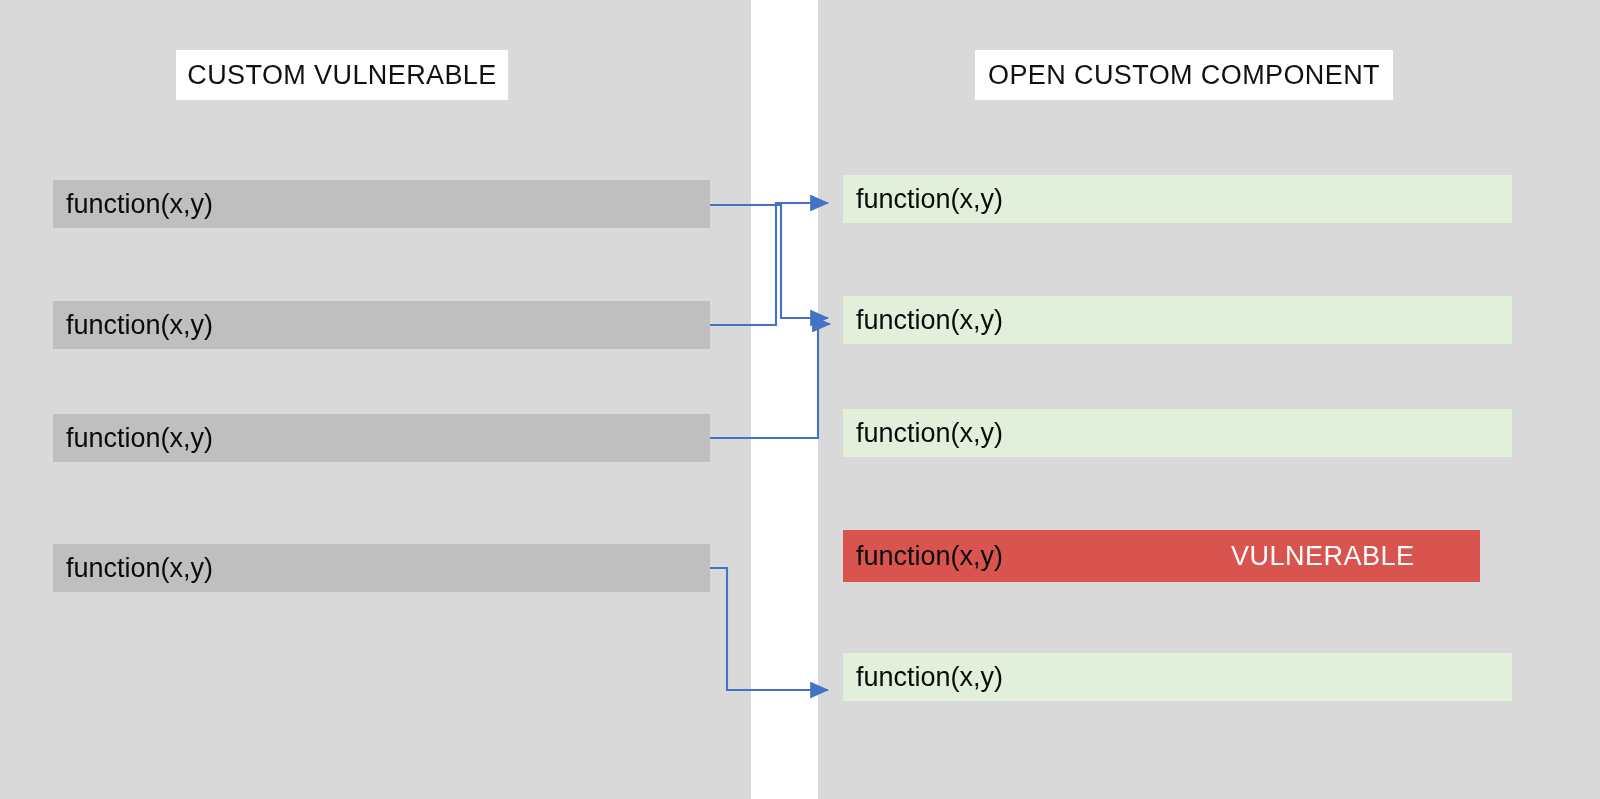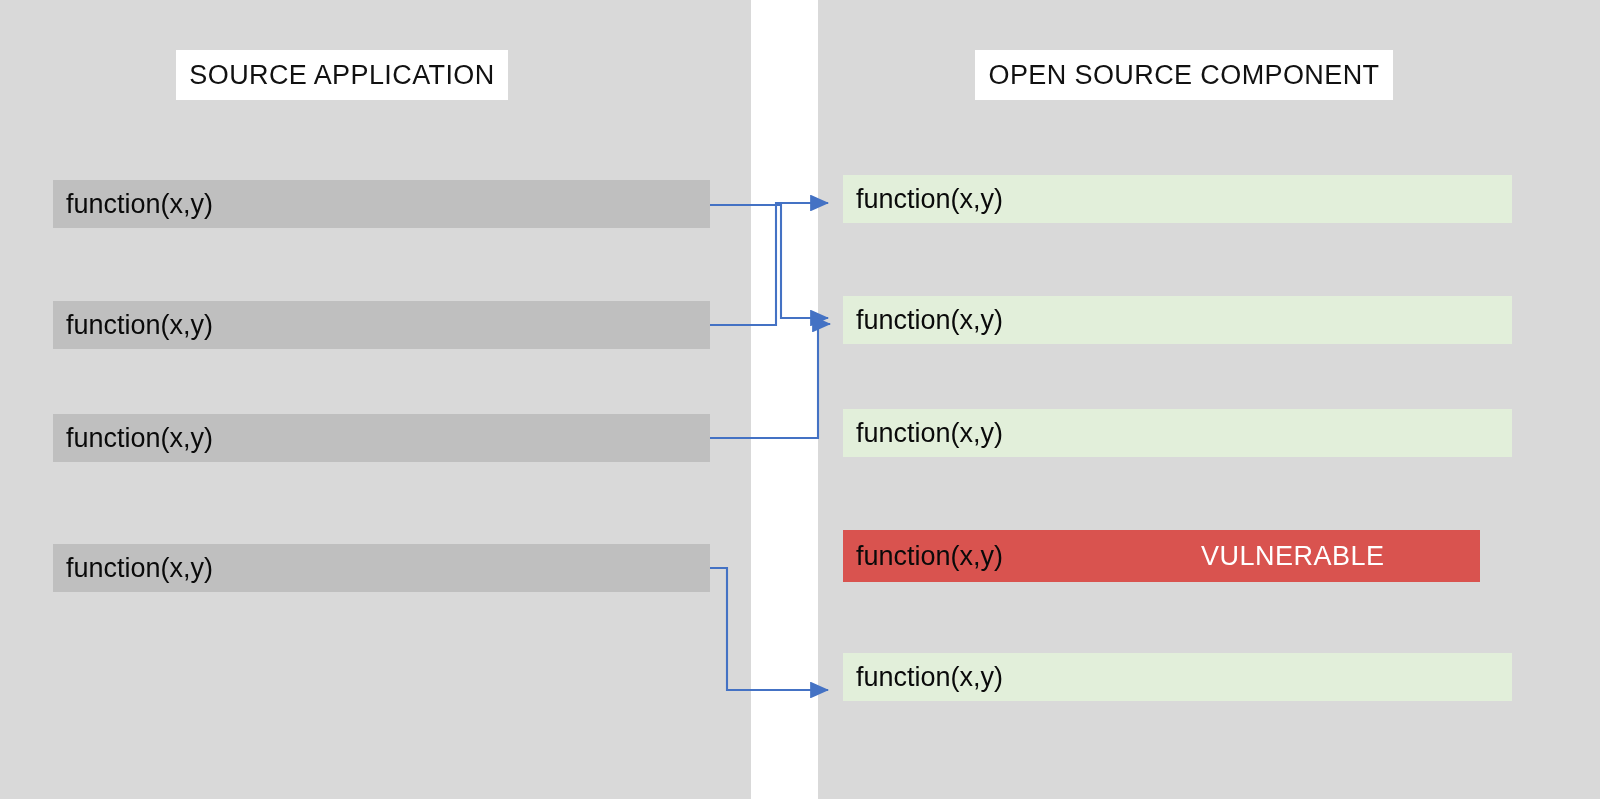--- a/index.html
+++ b/index.html
@@ -52,21 +52,21 @@
     left:843px;width:669px;height:48px;
     background:#e2efda;
   }
   .fn-box.vuln{
     left:843px;width:637px;height:52px;
     background:#d9534f;
     justify-content:flex-start;
   }
   .vuln-label{
     position:absolute;
-    left:358px;
+    left:388px;
     color:#ffffff;
     font-size:27px;
     letter-spacing:0.5px;
   }
 
   
   #left-fn-0{top:180px;}
   #left-fn-1{top:301px;}
   #left-fn-2{top:414px;}
   #left-fn-3{top:544px;}
@@ -101,23 +101,23 @@
 
     <path d="M710,205 L781,205 L781,318 L828,318" fill="none" stroke="#4472c4" stroke-width="2.1" marker-end="url(#arrowhead)"></path>
 
     <path d="M710,325 L776,325 L776,203 L828,203" fill="none" stroke="#4472c4" stroke-width="2.1" marker-end="url(#arrowhead)"></path>
 
     <path d="M710,438 L818,438 L818,324 L830,324" fill="none" stroke="#4472c4" stroke-width="2.1" marker-end="url(#arrowhead)"></path>
 
     <path d="M710,568 L727,568 L727,690 L828,690" fill="none" stroke="#4472c4" stroke-width="2.1" marker-end="url(#arrowhead)"></path>
   </svg>
 
-  <div class="header-pill" id="header-left">SOURCE APPLICATION</div>
+  <div class="header-pill" id="header-left">CUSTOM VULNERABLE</div>
 
-  <div class="header-pill" id="header-right">OPEN SOURCE COMPONENT</div>
+  <div class="header-pill" id="header-right">OPEN CUSTOM COMPONENT</div>
 
   <div class="fn-box left" id="left-fn-0">function(x,y)</div>
   <div class="fn-box left" id="left-fn-1">function(x,y)</div>
   <div class="fn-box left" id="left-fn-2">function(x,y)</div>
   <div class="fn-box left" id="left-fn-3">function(x,y)</div>
 
   <div class="fn-box right" id="right-fn-0">function(x,y)</div>
   <div class="fn-box right" id="right-fn-1">function(x,y)</div>
   <div class="fn-box right" id="right-fn-2">function(x,y)</div>
 

